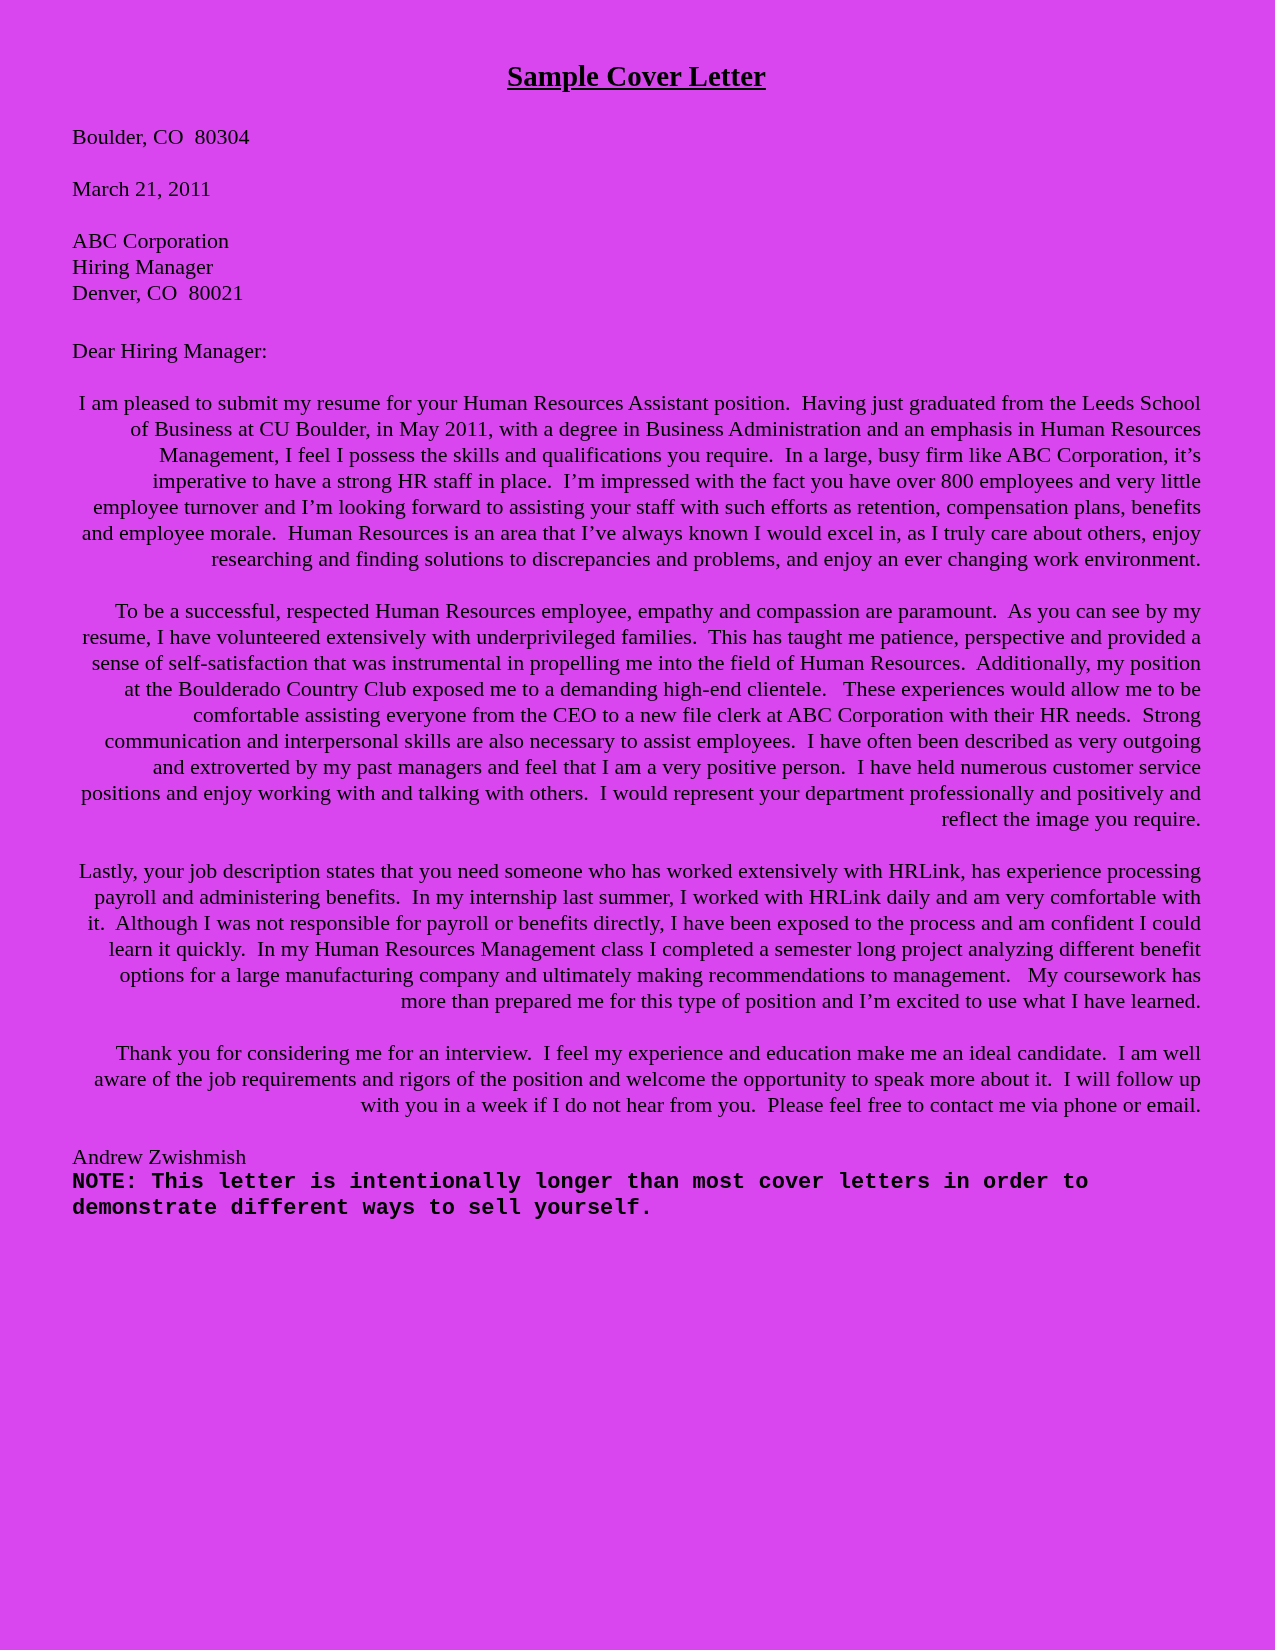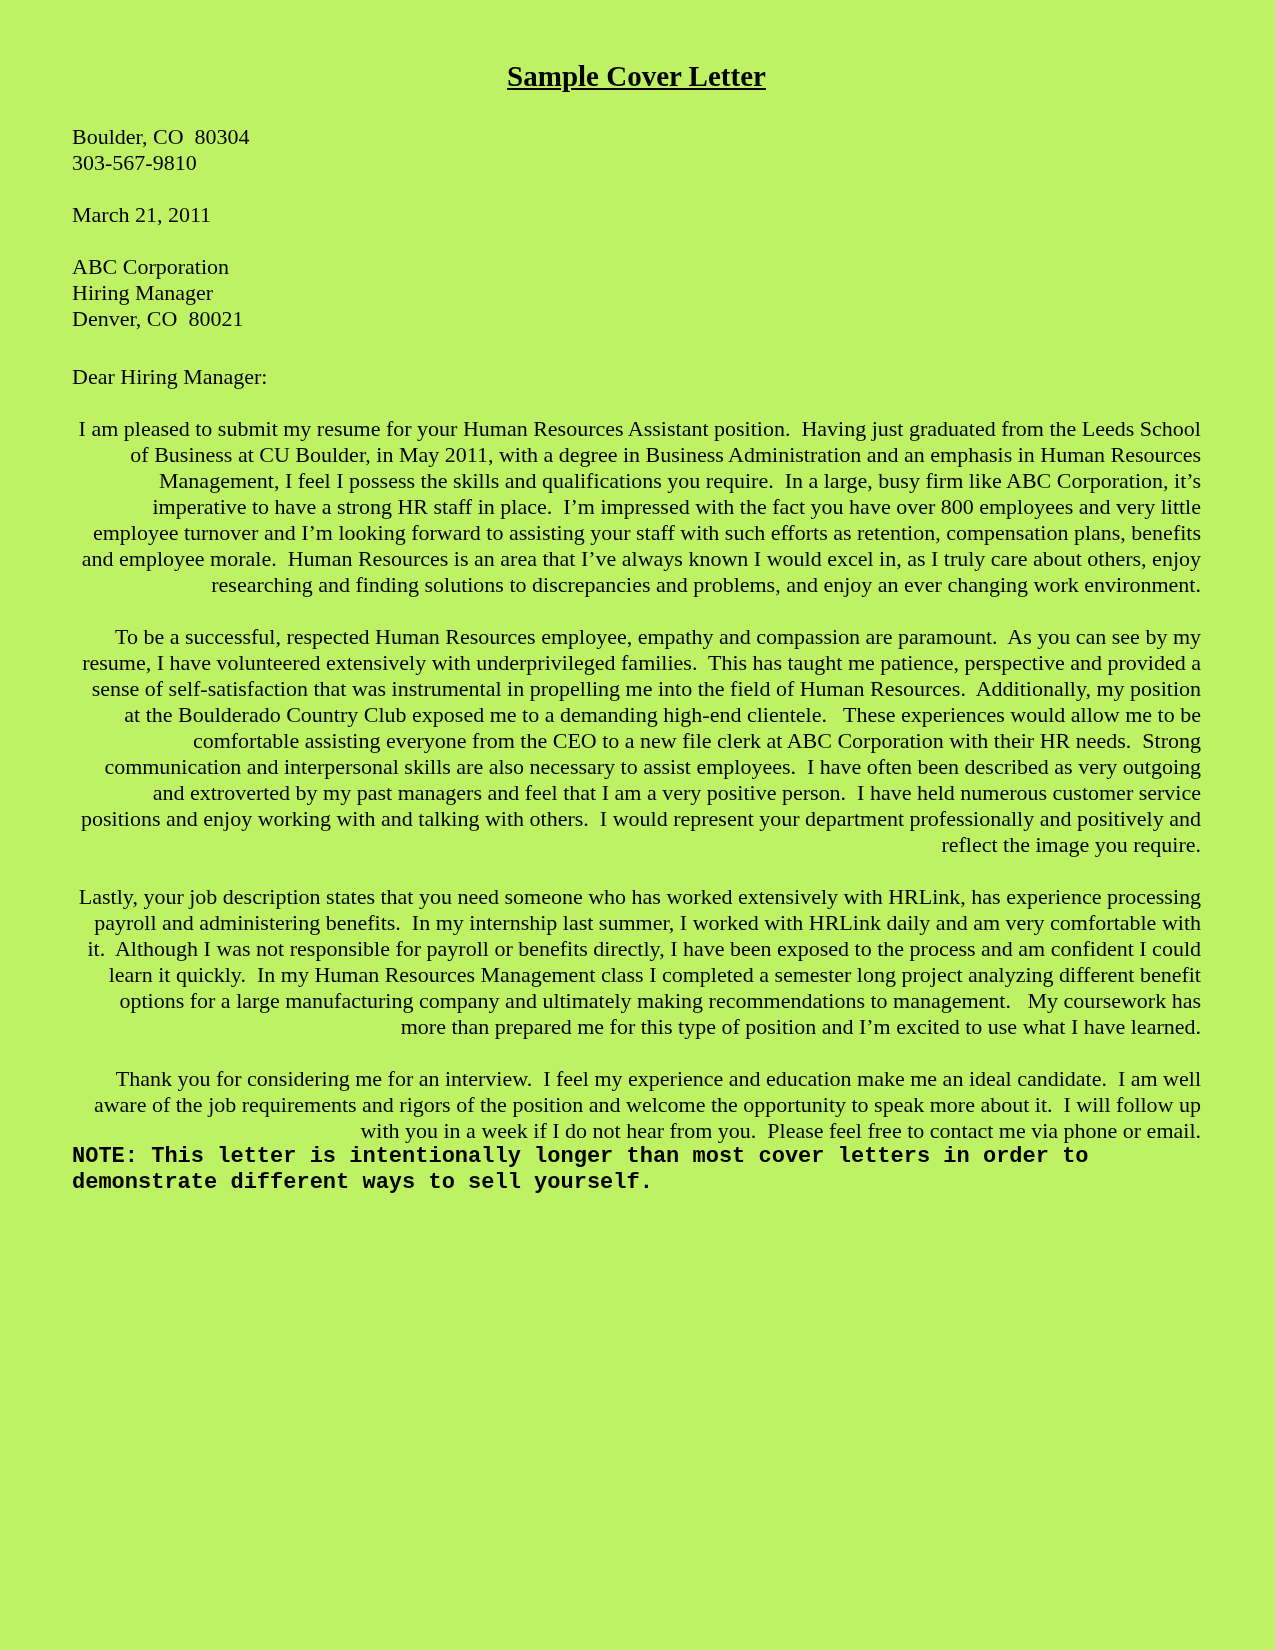--- a/index.html
+++ b/index.html
@@ -10,21 +10,21 @@
   body {
     width: 1275px;
     min-height: 1650px;
     box-sizing: border-box;
   }
   .page {
     width: 1275px;
     min-height: 1650px;
     box-sizing: border-box;
     padding: 58px 74px 40px 72px;
-    background: #bef264;
+    background: #d946ef;
     color: #000000;
     font-family: "Liberation Serif", "DejaVu Serif", serif;
     font-size: 22px;
     line-height: 26px;
   }
   .doc-title {
     text-align: center;
     font-size: 29px;
     line-height: 36px;
     font-weight: bold;
@@ -71,21 +71,20 @@
 </style>
 </head>
 <body>
 
 <div class="page">
 
   <h1 class="doc-title">Sample Cover Letter</h1>
 
   <div class="sender-block">
     <div class="block-line">Boulder, CO  80304</div>
-    <div class="block-line">303-567-9810</div>
   </div>
 
   <div class="block-line date-line">March 21, 2011</div>
 
   <div class="recipient-block">
     <div class="block-line">ABC Corporation</div>
     <div class="block-line">Hiring Manager</div>
     <div class="block-line">Denver, CO  80021</div>
   </div>
 
@@ -93,16 +92,17 @@
 
   <p class="para">I am pleased to submit my resume for your Human Resources Assistant position.  Having just graduated from the Leeds School of Business at CU Boulder, in May 2011, with a degree in Business Administration and an emphasis in Human Resources Management, I feel I possess the skills and qualifications you require.  In a large, busy firm like ABC Corporation, it’s imperative to have a strong HR staff in place.  I’m impressed with the fact you have over 800 employees and very little employee turnover and I’m looking forward to assisting your staff with such efforts as retention, compensation plans, benefits and employee morale.  Human Resources is an area that I’ve always known I would excel in, as I truly care about others, enjoy researching and finding solutions to discrepancies and problems, and enjoy an ever changing work environment.</p>
 
   <p class="para">To be a successful, respected Human Resources employee, empathy and compassion are paramount.  As you can see by my resume, I have volunteered extensively with underprivileged families.  This has taught me patience, perspective and provided a sense of self-satisfaction that was instrumental in propelling me into the field of Human Resources.  Additionally, my position at the Boulderado Country Club exposed me to a demanding high-end clientele.   These experiences would allow me to be comfortable assisting everyone from the CEO to a new file clerk at ABC Corporation with their HR needs.  Strong communication and interpersonal skills are also necessary to assist employees.  I have often been described as very outgoing and extroverted by my past managers and feel that I am a very positive person.  I have held numerous customer service positions and enjoy working with and talking with others.  I would represent your department professionally and positively and reflect the image you require.</p>
 
   <p class="para">Lastly, your job description states that you need someone who has worked extensively with HRLink, has experience processing payroll and administering benefits.  In my internship last summer, I worked with HRLink daily and am very comfortable with it.  Although I was not responsible for payroll or benefits directly, I have been exposed to the process and am confident I could learn it quickly.  In my Human Resources Management class I completed a semester long project analyzing different benefit options for a large manufacturing company and ultimately making recommendations to management.   My coursework has more than prepared me for this type of position and I’m excited to use what I have learned.</p>
 
   <p class="para">Thank you for considering me for an interview.  I feel my experience and education make me an ideal candidate.  I am well aware of the job requirements and rigors of the position and welcome the opportunity to speak more about it.  I will follow up with you in a week if I do not hear from you.  Please feel free to contact me via phone or email.</p>
 
 
+  <div class="block-line signature">Andrew Zwishmish</div>
 
   <div class="block-line note">NOTE: This letter is intentionally longer than most cover letters in order to demonstrate different ways to sell yourself.</div>
 
 </div>
 
 </body></html>

